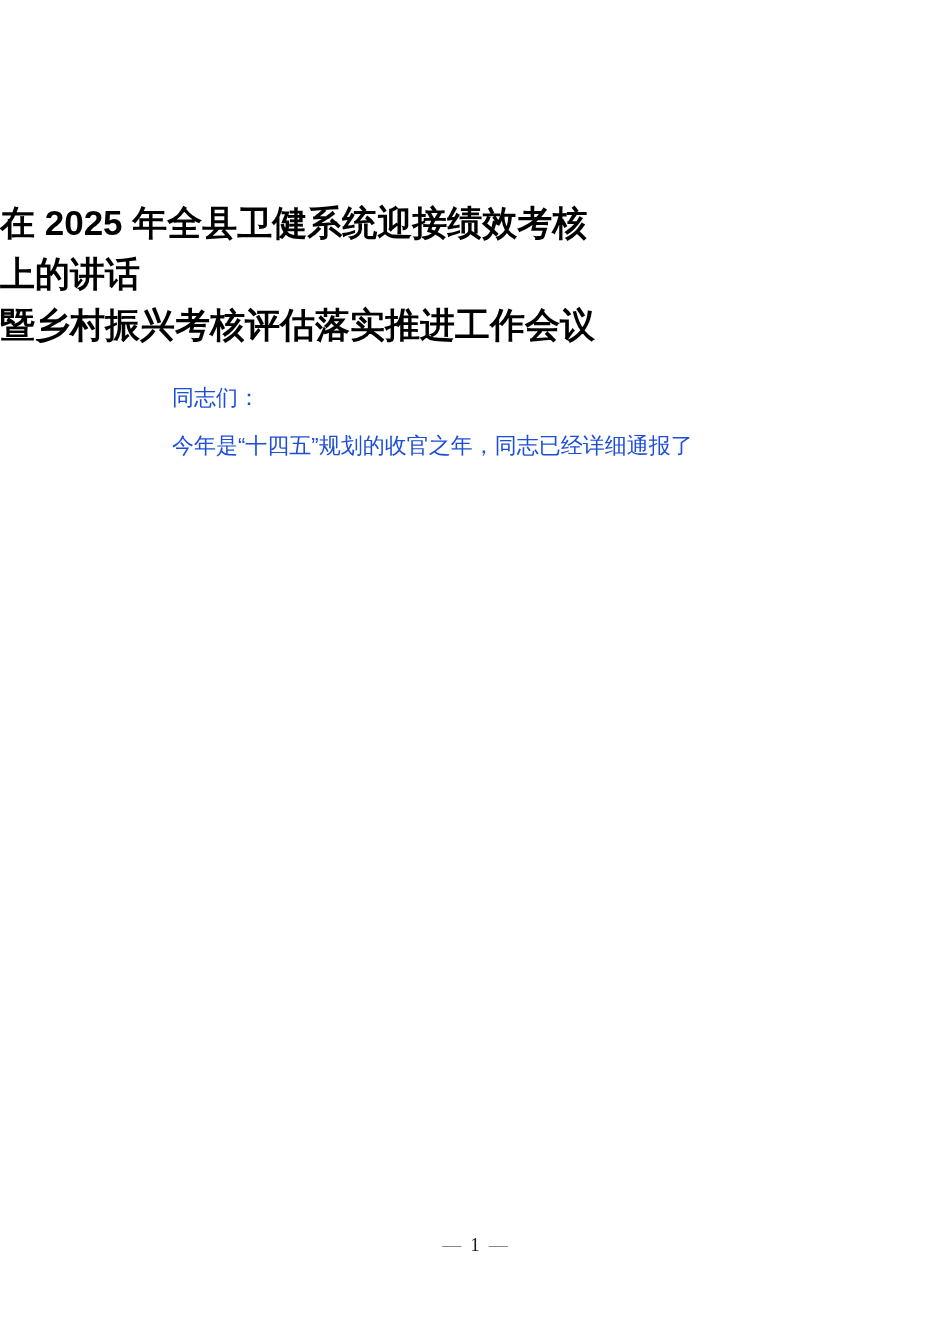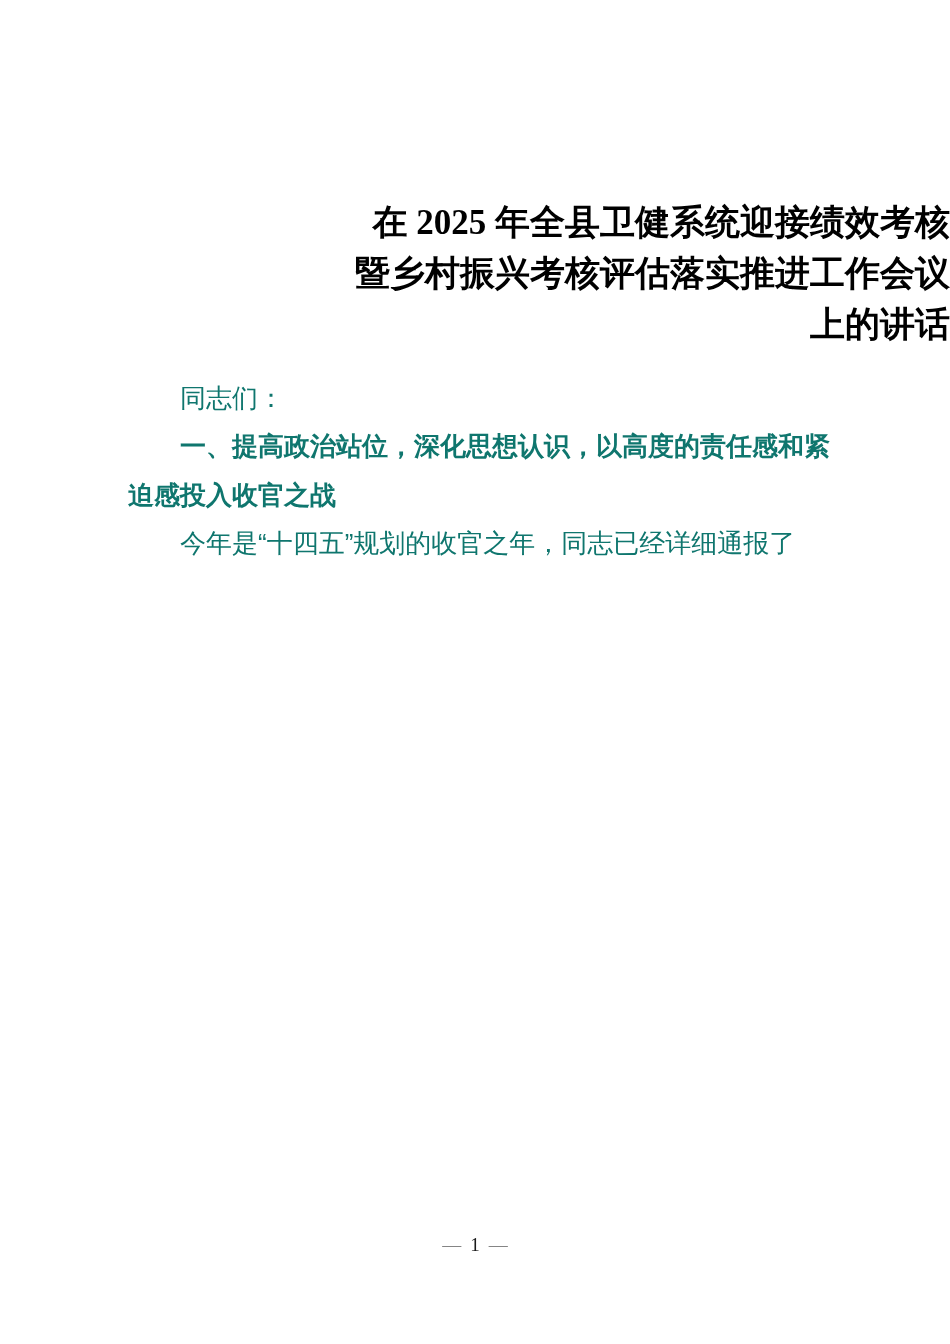--- a/index.html
+++ b/index.html
@@ -12,34 +12,34 @@
   .page {
     position: relative;
     width: 950px;
     height: 1344px;
     background: #ffffff;
     color: #000000;
     overflow: hidden;
   }
   .doc-title {
     padding-top: 174px;
-    text-align: right;
-    font-family: Liberation Serif, serif;
+    text-align: left;
+    font-family: Liberation Sans, sans-serif;
     font-weight: 700;
     font-size: 35px;
     line-height: 51px;
     color: #000000;
   }
   .doc-title .title-line { display: block; }
   .content {
     margin: 10px 120px 0 128px;
-    font-size: 26px;
+    font-size: 22px;
     line-height: 48.4px;
     text-align: justify;
-    color: #0f766e;
+    color: #1d4ed8;
   }
   .content p {
     margin: 0;
     padding: 0;
     text-indent: 2em;
   }
   .content p.heading {
     font-weight: 700;
   }
   .footer {
@@ -57,27 +57,26 @@
     padding: 0 9px;
   }
 </style>
 </head>
 <body>
 
 <div class="page">
 
   <h1 class="doc-title">
     <span class="title-line">在 2025 年全县卫健系统迎接绩效考核</span>
+    <span class="title-line">上的讲话</span>
     <span class="title-line">暨乡村振兴考核评估落实推进工作会议</span>
-    <span class="title-line">上的讲话</span>
   </h1>
 
   <div class="content">
     <p>同志们：</p>
-    <p class="heading">一、提高政治站位，深化思想认识，以高度的责任感和紧迫感投入收官之战</p>
     <p>今年是“十四五”规划的收官之年，同志已经详细通报了</p>
   </div>
 
   <div class="footer">
     <span class="dash">—</span><span>1</span><span class="dash">—</span>
   </div>
 
 </div>
 
 </body></html>

